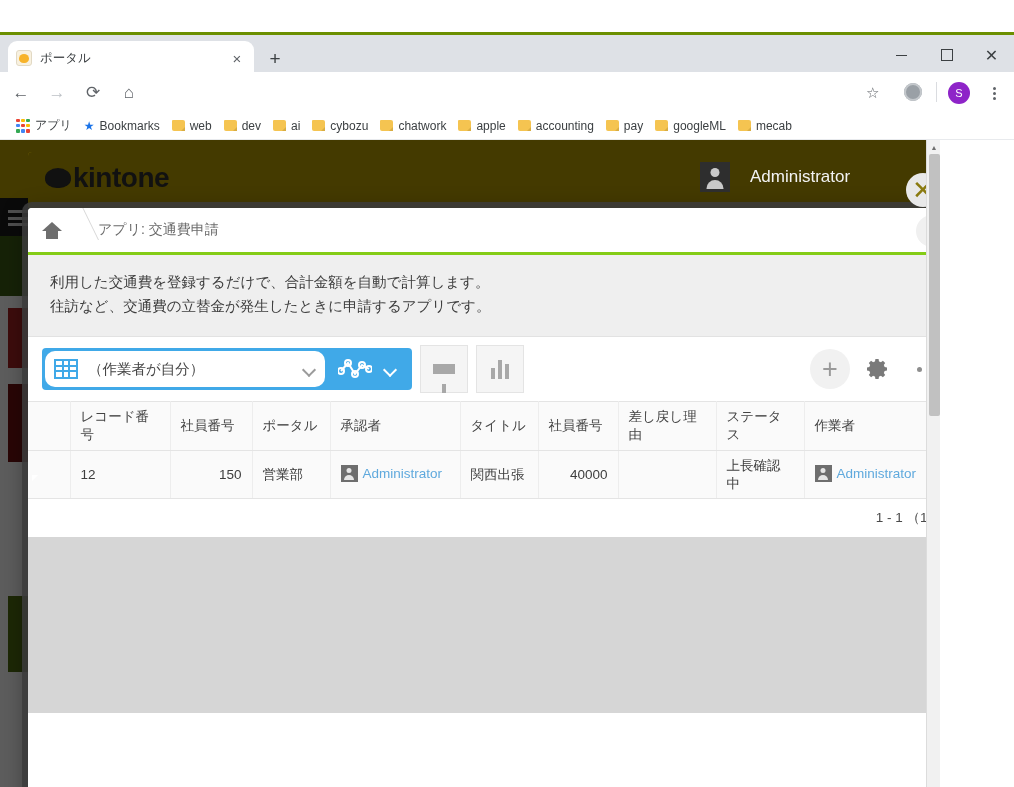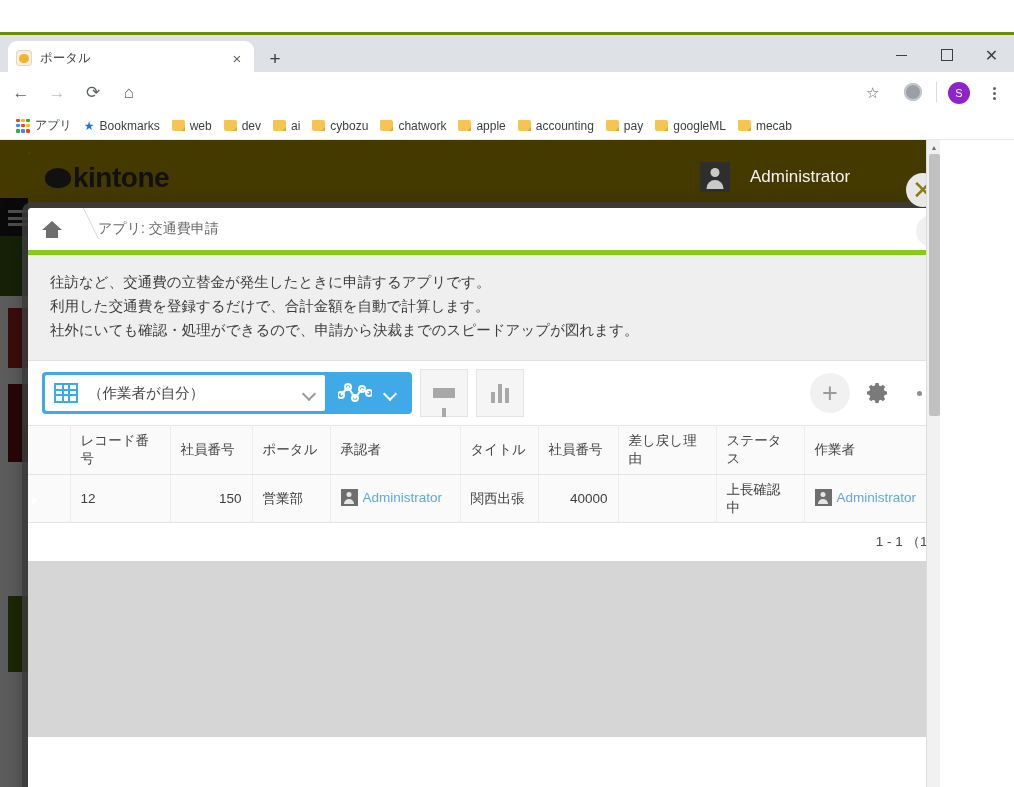--- a/index.html
+++ b/index.html
@@ -215,21 +215,21 @@
   }
   .user-av::after {
     content: ""; position: absolute; left: 50%; bottom: 3px; transform: translateX(-50%);
     width: 17px; height: 9px; border-radius: 9px 9px 0 0; background: #c9c9c9;
   }
   .user-name { margin-left: 20px; font-size: 17px; color: #f2f2f2; }
 
   .breadcrumb {
     position: relative; height: 47px; background: #ffffff;
     display: flex; align-items: center; padding-left: 14px;
-    border-bottom: 5px solid #84cc16;
+    border-bottom: 3px solid #84cc16;
   }
   .home-icon {
     width: 20px; height: 18px; position: relative; margin-right: 4px; flex: 0 0 auto;
   }
   .home-icon::before {
     content: ""; position: absolute; left: 0; top: 1px;
     border-left: 10px solid transparent; border-right: 10px solid transparent;
     border-bottom: 9px solid #6e6e6e;
   }
   .home-icon::after {
@@ -262,21 +262,21 @@
     height: 64px; background: #ffffff;
     display: flex; align-items: center; padding: 0 18px 0 14px;
     position: relative;
   }
   .view-selector {
     display: flex; align-items: center; height: 42px;
     background: #40a9e8; border-radius: 4px; padding: 3px; flex: 0 0 auto;
   }
   .vs-box {
     display: flex; align-items: center; height: 36px; width: 280px;
-    background: #ffffff; border-radius: 2px; padding: 0 8px 0 9px;
+    background: #ffffff; border-radius: 10px; padding: 0 8px 0 9px;
   }
   .grid-icon {
     width: 24px; height: 20px; flex: 0 0 auto; margin-right: 10px;
     border: 2px solid #40a9e8; position: relative; background: #fff;
   }
   .grid-icon i {
     position: absolute; background: #40a9e8;
   }
   .vs-label { font-size: 14.5px; color: #444; flex: 1 1 auto; white-space: nowrap; }
   .chev {
@@ -506,23 +506,22 @@
     <div class="modal">
 
       <div class="breadcrumb">
         <span class="home-icon"></span>
         <span class="bc-sep"></span>
         <span class="bc-text">アプリ: 交通費申請</span>
         <span class="info-btn">i</span>
       </div>
 
       <div class="desc-panel">
+        <div>利用した交通費を登録するだけで、合計金額を自動で計算します。</div>
         <div>往訪など、交通費の立替金が発生したときに申請するアプリです。</div>
-        <div>利用した交通費を登録するだけで、合計金額を自動で計算します。</div>
-        <div>社外にいても確認・処理ができるので、申請から決裁までのスピードアップが図れます。</div>
       </div>
 
       <div class="app-toolbar">
         <div class="view-selector">
           <div class="vs-box">
             <span class="grid-icon">
               <i style="left:0;top:4px;width:20px;height:2px;"></i>
               <i style="left:0;top:9px;width:20px;height:2px;"></i>
               <i style="left:6px;top:0;width:2px;height:16px;"></i>
               <i style="left:12px;top:0;width:2px;height:16px;"></i>

